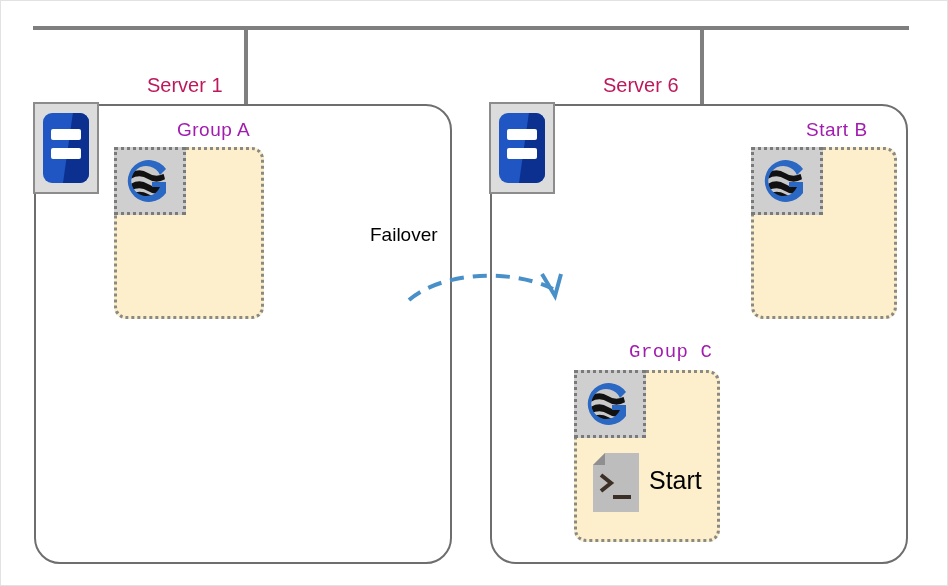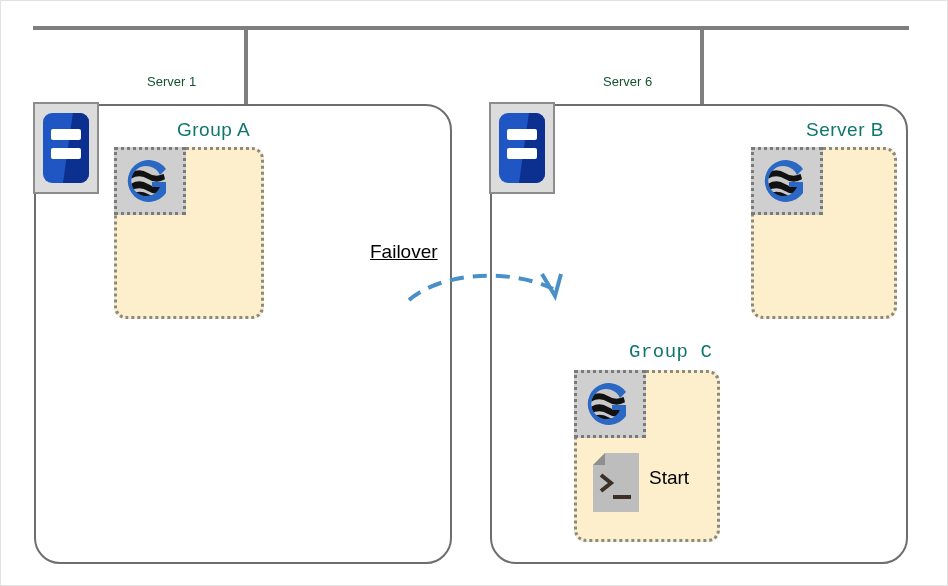--- a/index.html
+++ b/index.html
@@ -31,22 +31,22 @@
     position: absolute;
     border: 2px solid #6e6e6e;
     border-radius: 26px;
     background: transparent;
     box-sizing: border-box;
   }
 
   
   .server-label {
     position: absolute;
-    font-size: 13px;
-    color: #14532d;
+    font-size: 20px;
+    color: #be185d;
     white-space: nowrap;
     line-height: 1;
   }
 
   
   .srv-icon {
     position: absolute;
     width: 66px;
     height: 92px;
     background: #dcdcdc;
@@ -85,21 +85,21 @@
   .srv-icon .bar.b1 { top: 16px; }
   .srv-icon .bar.b2 { top: 35px; }
 
   
   .group {
     position: absolute;
   }
   .group-label {
     position: absolute;
     font-size: 19px;
-    color: #0f766e;
+    color: #a21caf;
     white-space: nowrap;
     line-height: 1;
     letter-spacing: 0.5px;
   }
   .group-box {
     position: absolute;
     background: #fdefcc;
     border: 3px dotted #8a8a82;
     border-radius: 12px;
     box-sizing: border-box;
@@ -119,21 +119,21 @@
 
   
   .script-icon {
     position: absolute;
     width: 48px;
     height: 60px;
   }
   .script-icon svg { display: block; }
   .script-label {
     position: absolute;
-    font-size: 19px;
+    font-size: 25px;
     color: #000000;
     white-space: nowrap;
     line-height: 1;
   }
 
   
   .failover-label {
     position: absolute;
     font-size: 19px;
     color: #000000;
@@ -179,40 +179,40 @@
         <g clip-path="url(#sphA)">
           <path d="M9 22 Q19 15 28 21 Q37 27 47 20 L47 26 Q37 33 28 27 Q19 21 9 28 Z" fill="#111111"></path>
           <path d="M9 33 Q19 26 28 32 Q37 38 47 31 L47 38 Q37 45 28 39 Q19 33 9 40 Z" fill="#111111"></path>
           <path d="M9 43 Q19 37 28 42 Q37 48 47 42 L47 52 L9 52 Z" fill="#111111"></path>
         </g>
         <path d="M46 17 A21 21 0 1 0 46 41 L46 30 L32 30 L32 35 L40 35 A15 15 0 1 1 40 23 Z" fill="#2a68c4"></path>
       </svg>
     </div>
   </div>
 
-  <div class="failover-label" style="left:369px; top:241px;text-decoration:underline;">Failover</div>
+  <div class="failover-label" style="left:369px; top:224px;">Failover</div>
 
   <svg class="failover-arrow" style="left:400px; top:255px;" width="175" height="55" viewBox="0 0 175 55">
     <path d="M8 44 C 40 16, 110 12, 152 33" fill="none" stroke="#4a90c8" stroke-width="4" stroke-dasharray="14 9" stroke-linecap="butt"></path>
     <path d="M141 18 L154 40 L160 18" fill="none" stroke="#4a90c8" stroke-width="4" stroke-linecap="butt" stroke-linejoin="miter"></path>
   </svg>
 
   <div class="server-label" style="left:602px; top:74px;">Server 6</div>
 
   <div class="server-box" style="left:489px; top:103px; width:418px; height:460px;"></div>
 
   <div class="srv-icon" style="left:488px; top:101px;">
     <div class="card">
       <div class="bar b1"></div>
       <div class="bar b2"></div>
     </div>
   </div>
 
   <div class="group">
-    <div class="group-label" style="left:805px; top:119px;">Server B</div>
+    <div class="group-label" style="left:805px; top:119px;">Start B</div>
     <div class="group-box" style="left:750px; top:146px; width:146px; height:172px;"></div>
     <div class="glogo-tile" style="left:750px; top:146px; width:72px; height:68px;">
       <svg width="60" height="58" viewBox="0 0 60 58">
         <defs>
           <clipPath id="sphB">
               <circle cx="28" cy="29" r="17"></circle>
             </clipPath>
         </defs>
         <circle cx="28" cy="29" r="17" fill="#c9c9c9"></circle>
         <g clip-path="url(#sphB)">

